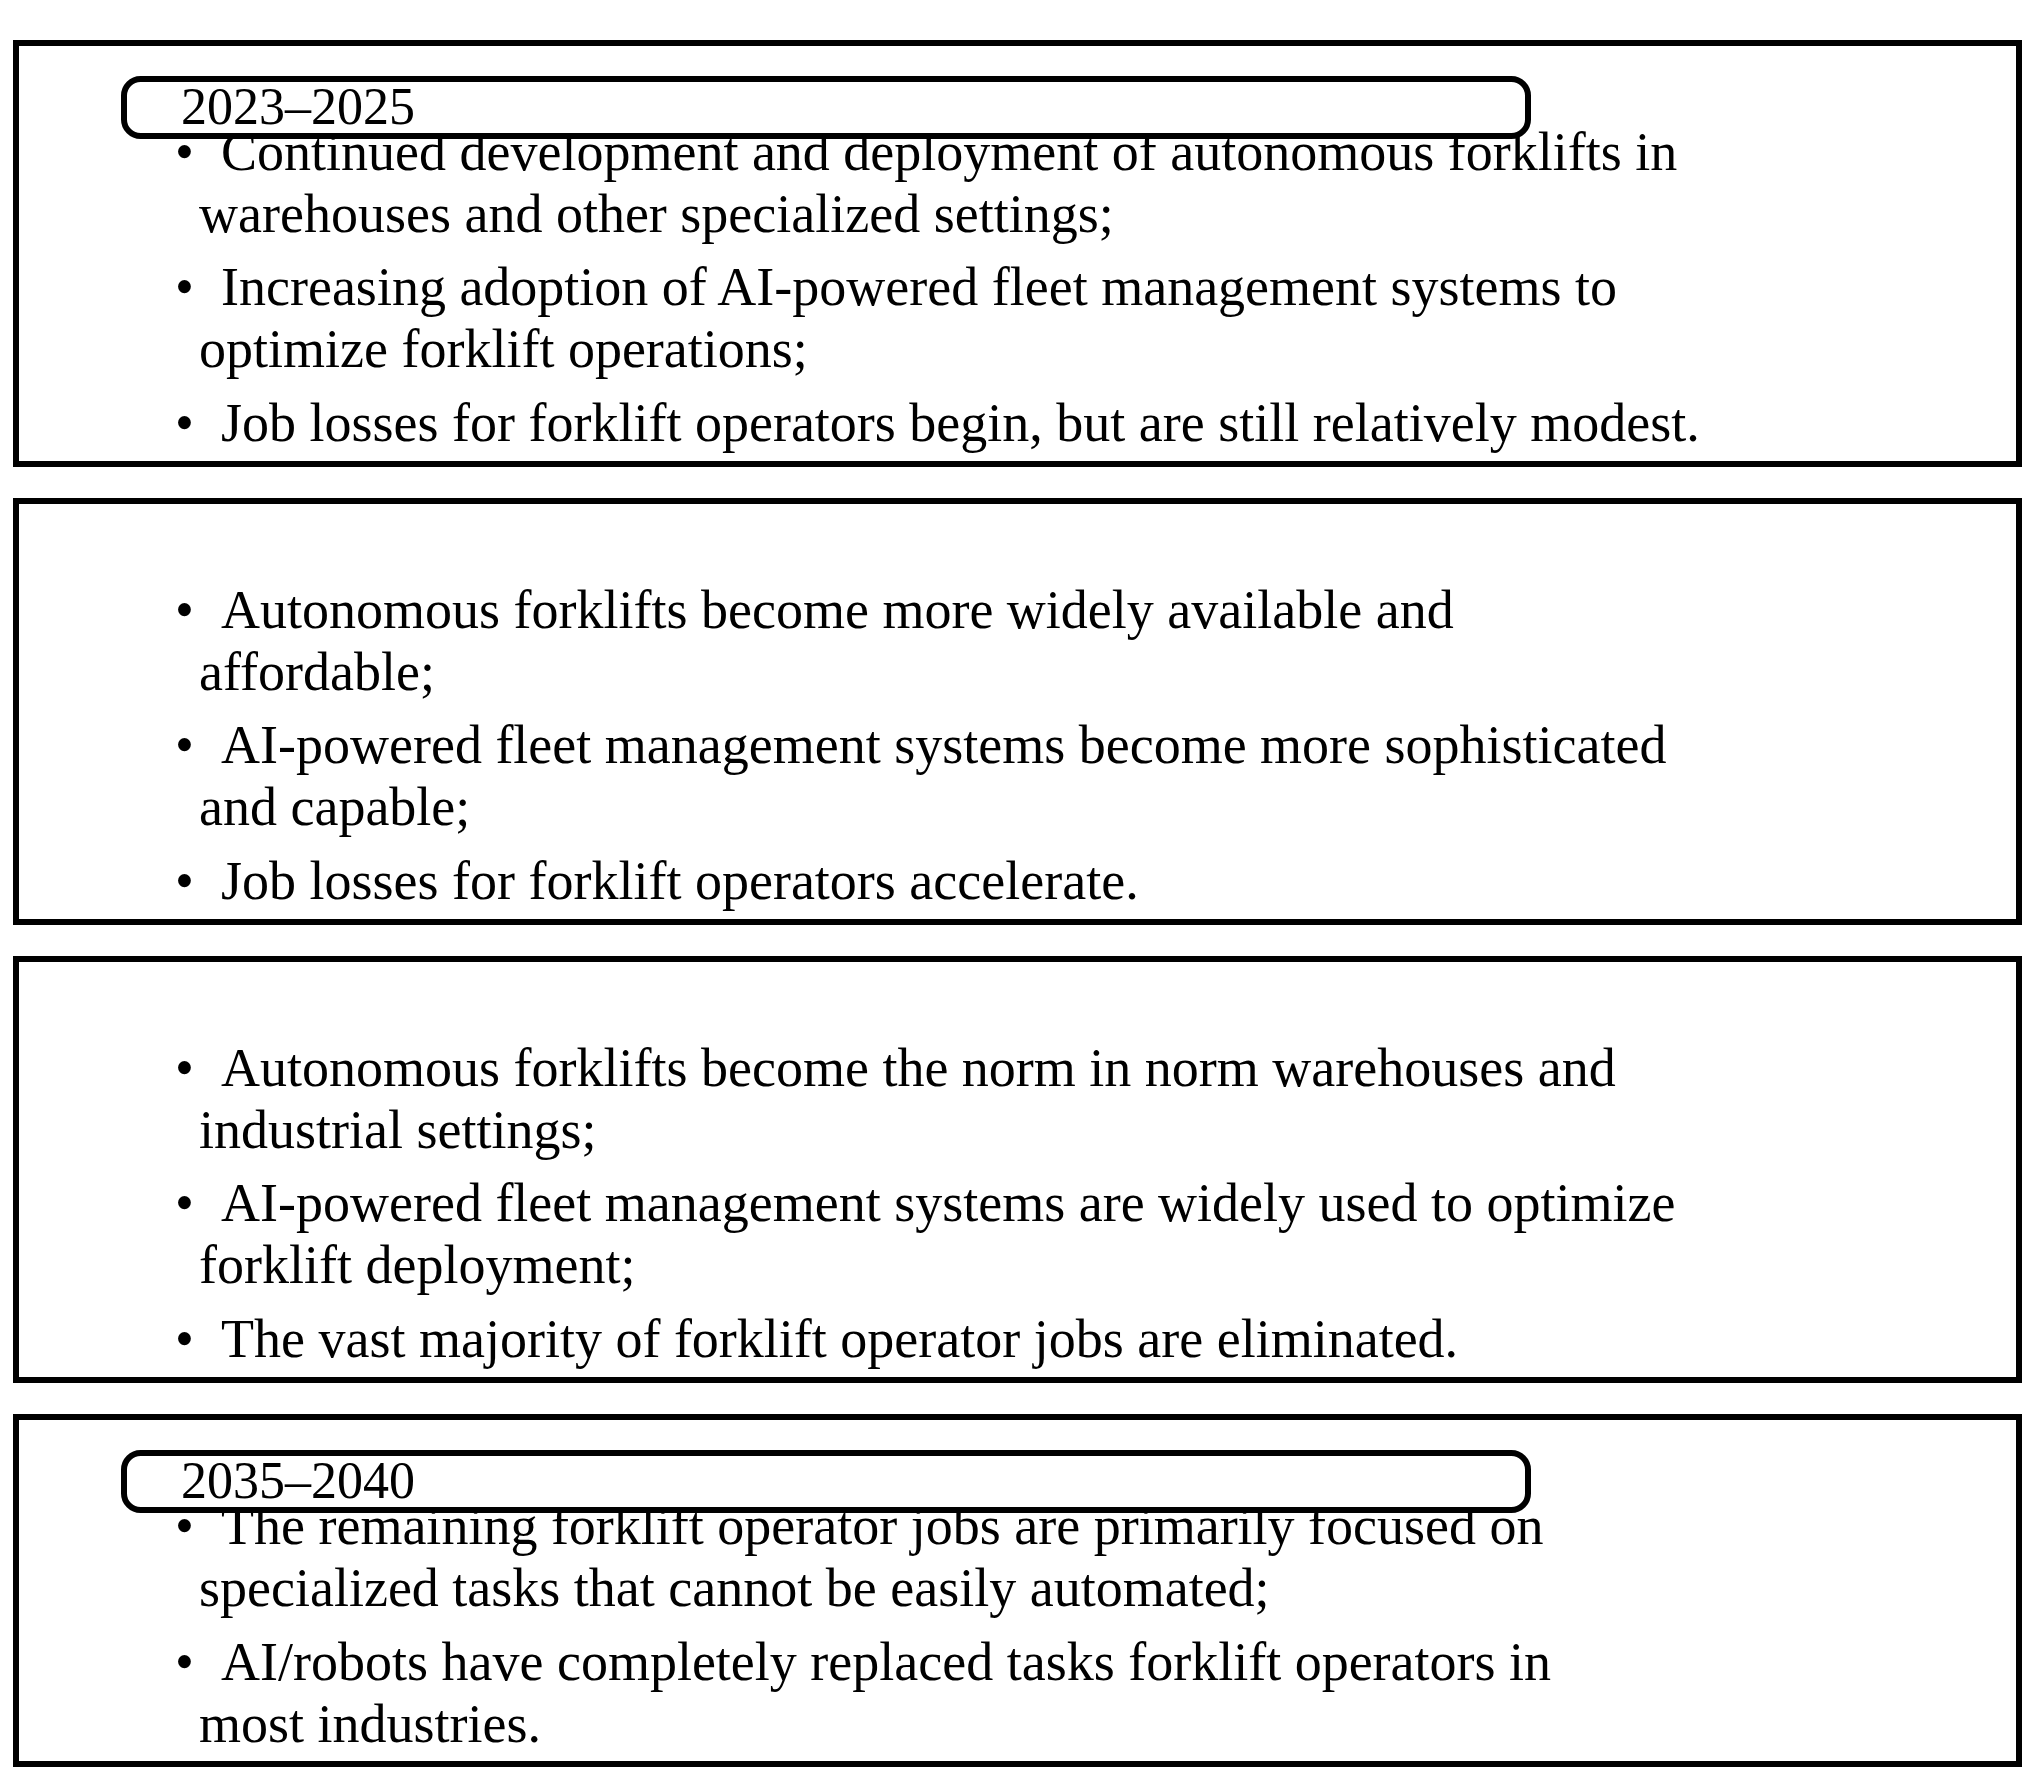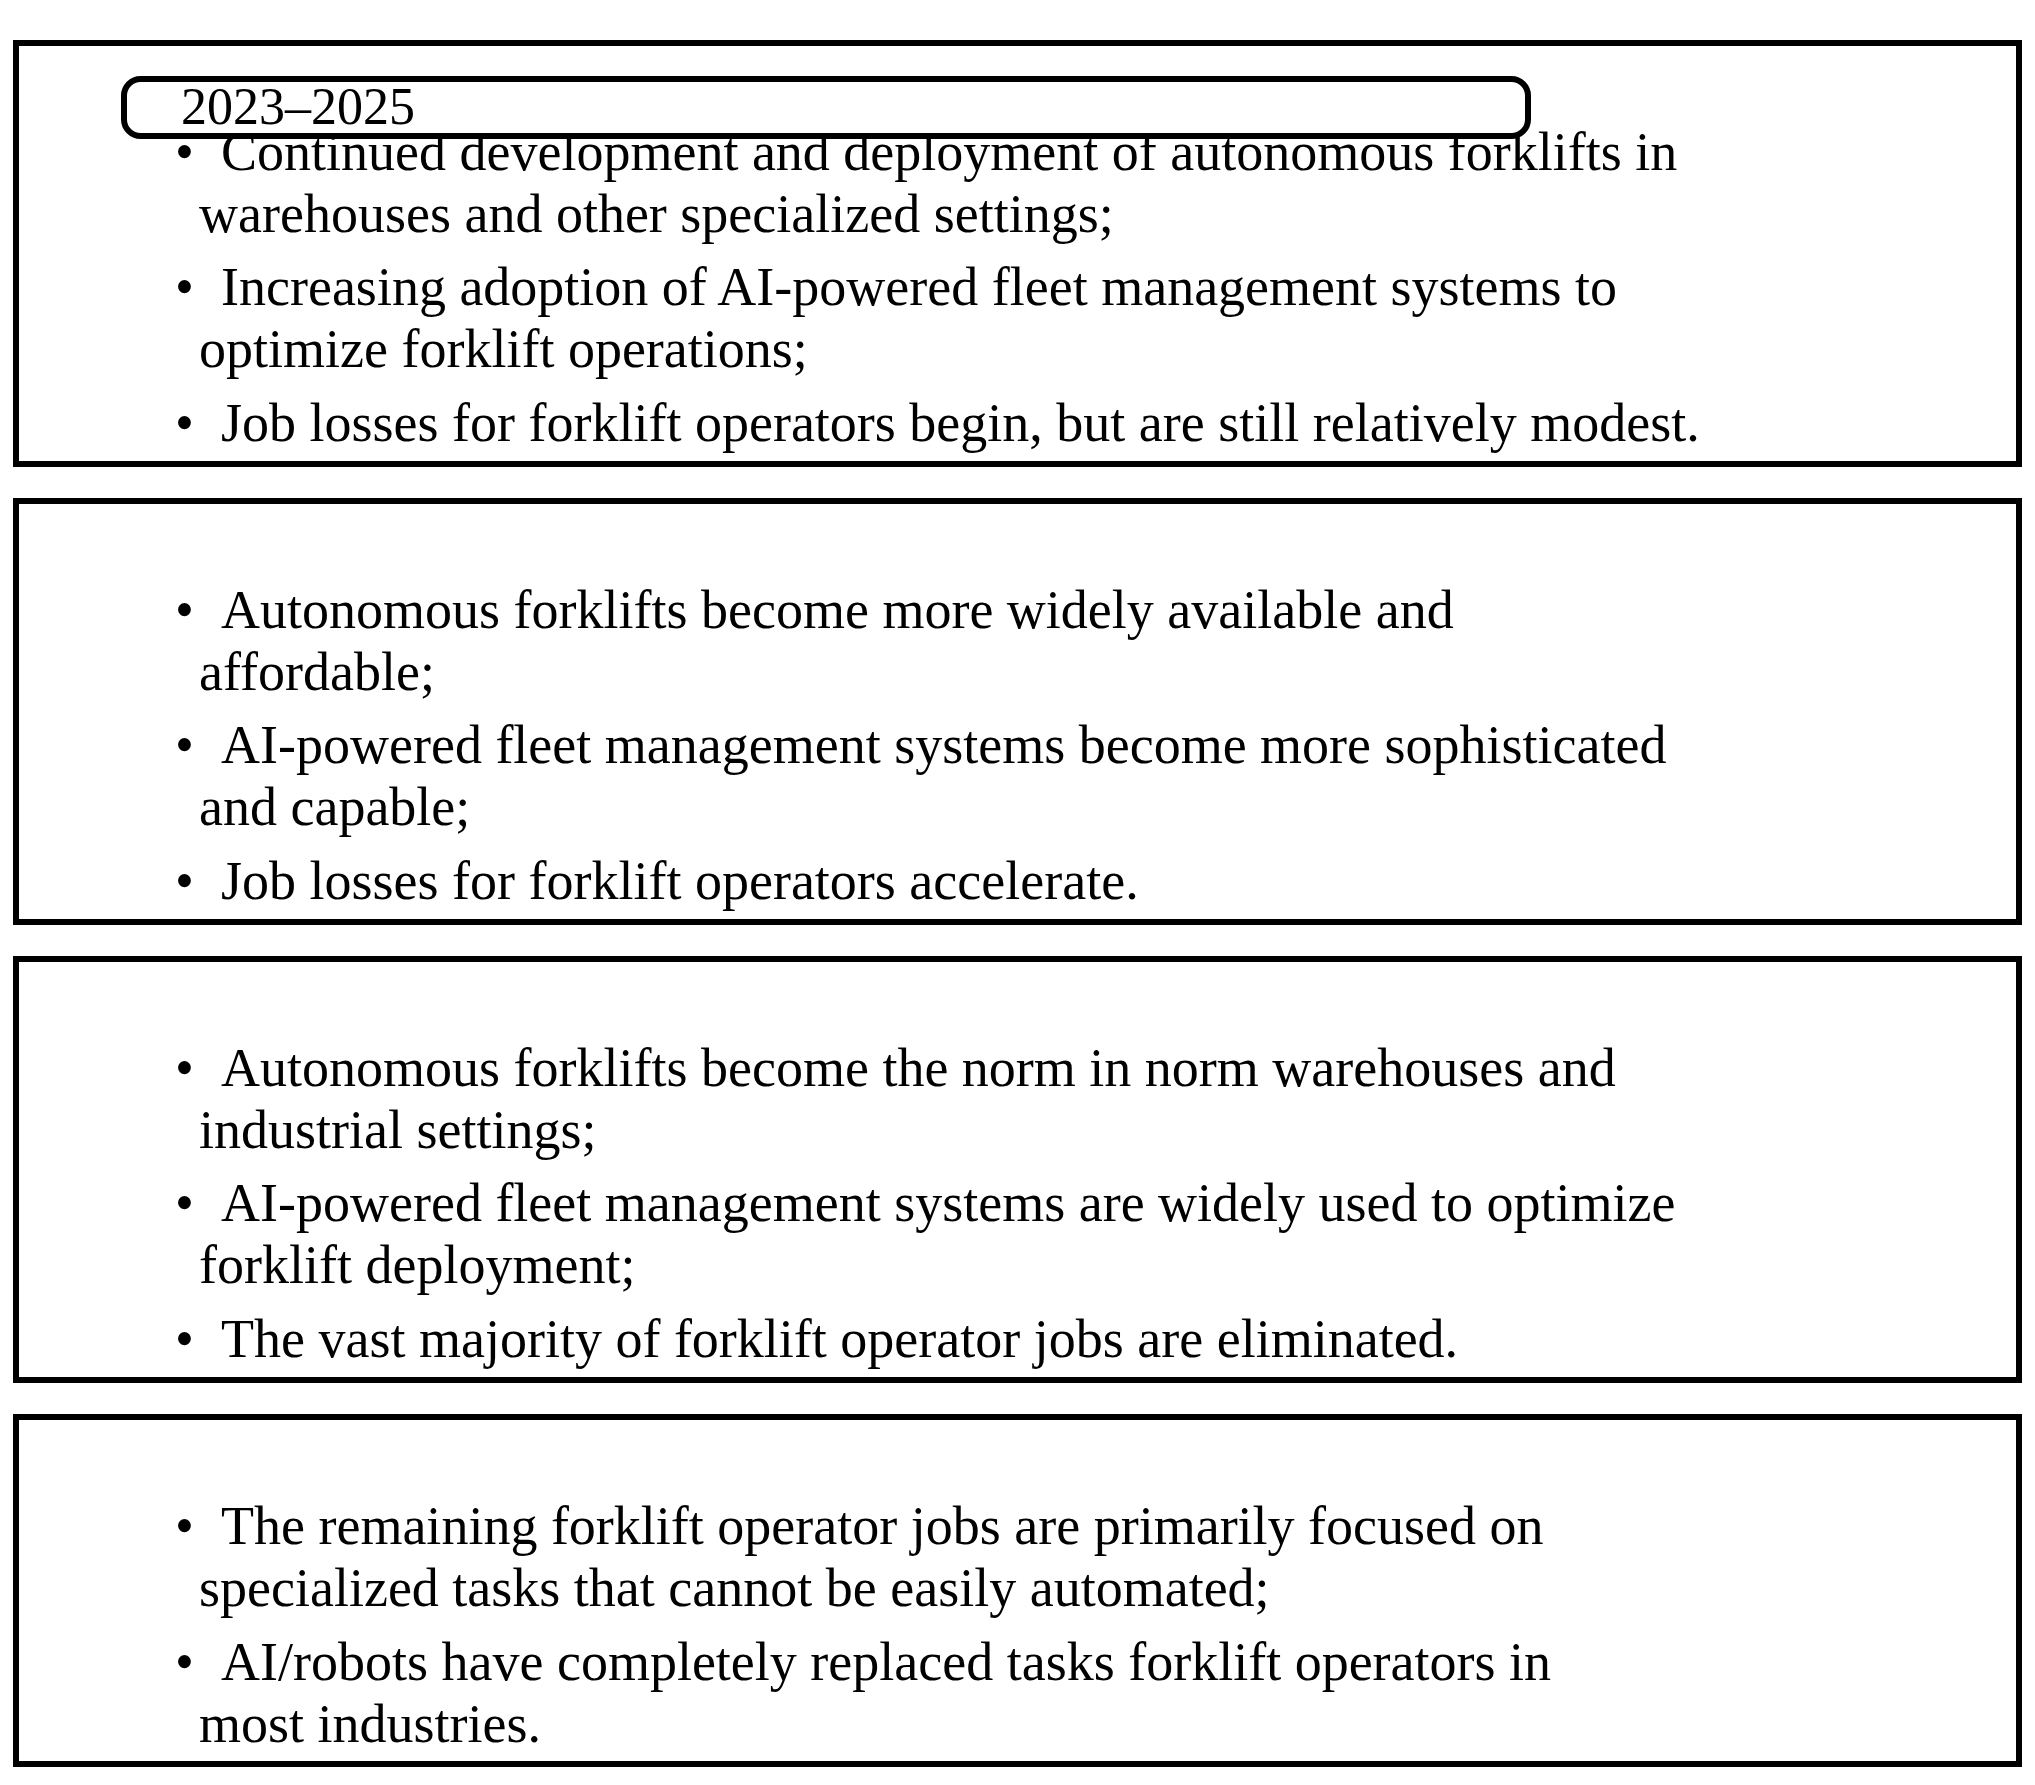--- a/index.html
+++ b/index.html
@@ -141,20 +141,23 @@
         </div>
         <div class="bullet">
           <span class="dot">•</span>
           <span class="bullet-text">The vast majority of forklift operator jobs are eliminated.</span>
         </div>
       </div>
     </div>
   </section>
 
   <section class="sec">
+    <div class="tab">
+      <span class="tab-label">2035–2040</span>
+    </div>
     <div class="panel">
       <div class="content">
         <div class="bullet">
           <span class="dot">•</span>
           <span class="bullet-text">The remaining forklift operator jobs are primarily focused on
 specialized tasks that cannot be easily automated;</span>
         </div>
         <div class="bullet">
           <span class="dot">•</span>
           <span class="bullet-text">AI/robots have completely replaced tasks forklift operators in

